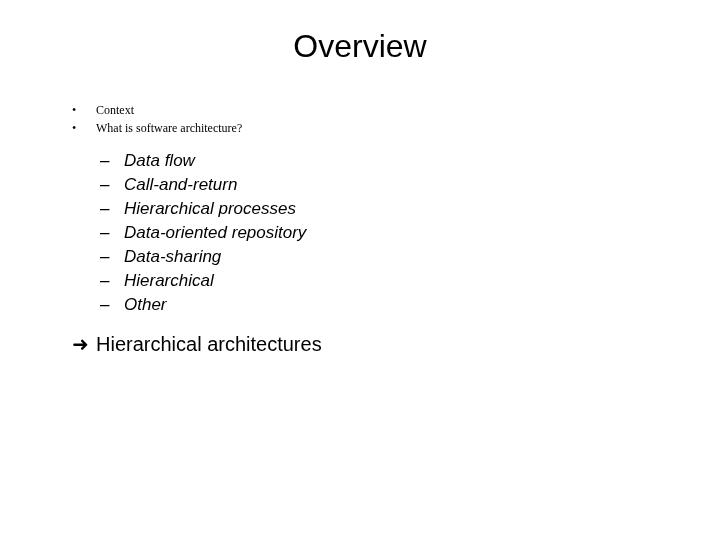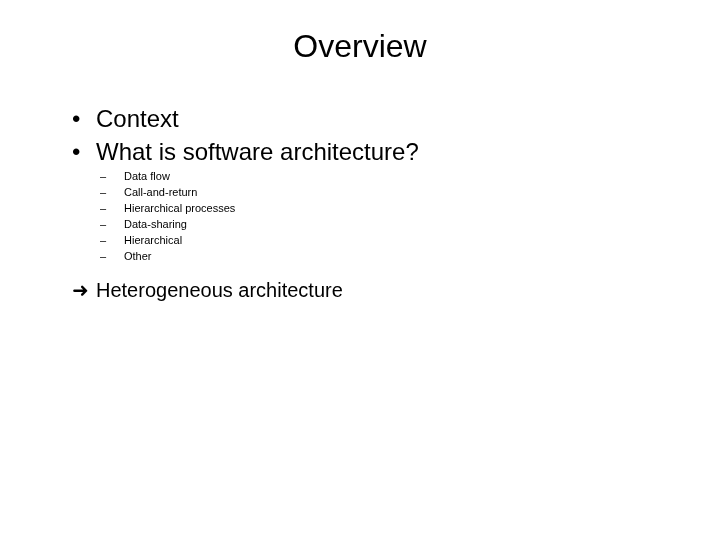--- a/index.html
+++ b/index.html
@@ -19,41 +19,43 @@
   }
   .title {
     text-align: center;
     font-size: 32px;
     font-weight: 400;
     margin: 0 0 38px 0;
   }
   .level1 {
     margin: 0;
     padding-left: 32px;
-    font-size: 24px;
+    font-size: 12px;
     line-height: 1.3;
     list-style: none;
+    font-family: Liberation Serif, serif;
   }
   .level1 > li {
     position: relative;
     padding-left: 24px;
     margin-bottom: 2px;
   }
   .level1 > li::before {
     content: "\2022";
     position: absolute;
     left: 0;
     top: 0;
   }
   .level2 {
-    margin: 2px 0 0 0;
+    margin: 14px 0 0 0;
     padding-left: 60px;
-    font-size: 11px;
+    font-size: 17px;
     line-height: 1.35;
     list-style: none;
+    font-style: italic;
   }
   .level2 > li {
     position: relative;
     padding-left: 24px;
     margin-bottom: 1px;
   }
   .level2 > li::before {
     content: "\2013";
     position: absolute;
     left: 0;
@@ -80,22 +82,23 @@
 
   <ul class="level1">
     <li><span>Context</span></li>
     <li><span>What is software architecture?</span></li>
   </ul>
 
   <ul class="level2">
     <li><span>Data flow</span></li>
     <li><span>Call-and-return</span></li>
     <li><span>Hierarchical processes</span></li>
+    <li><span>Data-oriented repository</span></li>
     <li><span>Data-sharing</span></li>
     <li><span>Hierarchical</span></li>
     <li><span>Other</span></li>
   </ul>
 
   <div class="arrow-line">
-    <span class="arrow">➜</span><span>Heterogeneous architecture</span>
+    <span class="arrow">➜</span><span>Hierarchical architectures</span>
   </div>
 
 </div>
 
 </body></html>

